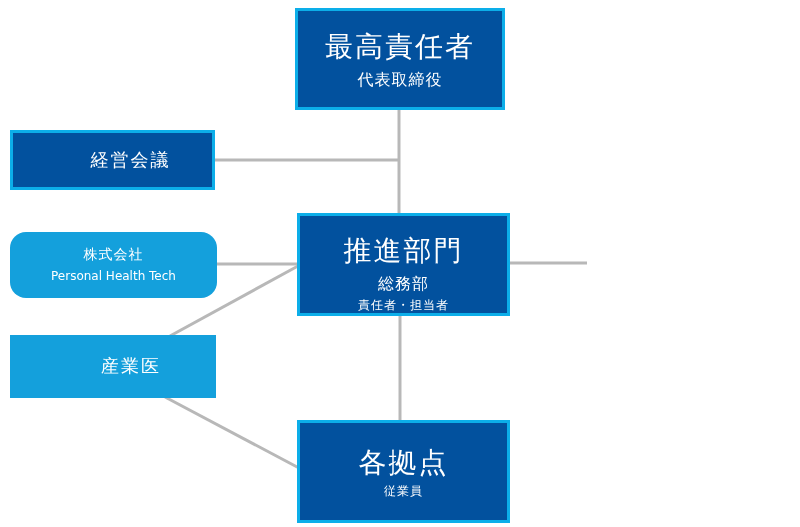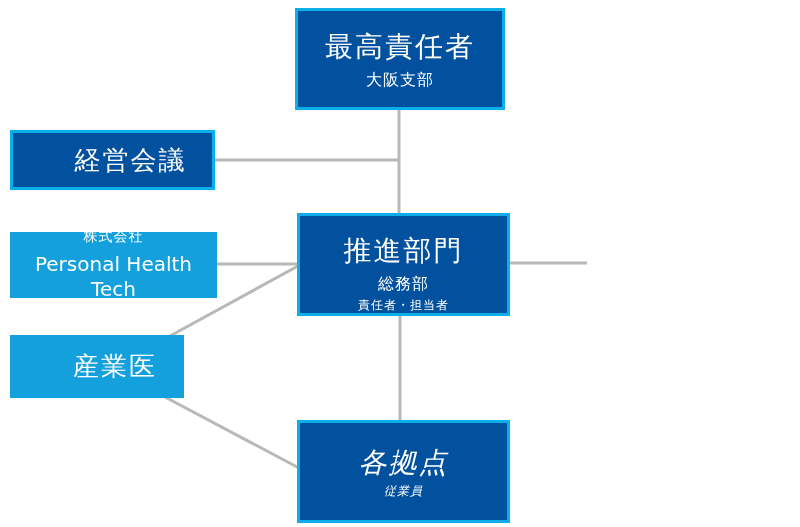--- a/index.html
+++ b/index.html
@@ -31,54 +31,54 @@
     line-height:1.25;
   }
   .node.dark{
     background:var(--dark-fill);
     border:3px solid var(--dark-border);
   }
   .node.light{
     background:var(--light-fill);
   }
   .title-lg{font-size:28px;letter-spacing:2px;}
-  .title-md{font-size:26px;letter-spacing:2px;margin-left:36px;}
+  .title-md{font-size:18px;letter-spacing:2px;margin-left:36px;}
   .sub{font-size:16px;margin-top:6px;letter-spacing:1px;}
   .sub2{font-size:12px;margin-top:4px;letter-spacing:1px;}
   .two-line{font-size:25px;line-height:1.55;letter-spacing:2px;}
   .company-jp{font-size:14px;letter-spacing:1px;}
-  .company-en{font-size:20px;margin-top:6px;}
+  .company-en{font-size:12px;margin-top:6px;}
 
   
   #node-top        {left:295px;top:8px;  width:210px;height:102px;}
   #node-meeting    {left:10px; top:130px;width:205px;height:60px;}
   #node-promotion  {left:297px;top:213px;width:213px;height:103px;justify-content:flex-end;}
-  #node-company    {left:10px; top:232px;width:207px;height:66px;}
-  #node-physician  {left:10px; top:335px;width:174px;height:63px;}
+  #node-company    {left:10px; top:232px;width:207px;height:66px;border-radius:16px;}
+  #node-physician  {left:10px; top:335px;width:206px;height:63px;}
   #node-kenpo      {left:586px;top:213px;width:209px;height:100px;}
-  #node-sites      {left:297px;top:420px;width:213px;height:103px;font-style:italic;}
+  #node-sites      {left:297px;top:420px;width:213px;height:103px;}
 </style>
 </head>
 <body>
 
 <div class="canvas">
 
   <svg class="connectors" viewBox="0 0 800 527" xmlns="http://www.w3.org/2000/svg">
     <line x1="399" y1="108" x2="399" y2="215"></line>
     <line x1="214" y1="160" x2="400" y2="160"></line>
     <line x1="216" y1="264" x2="298" y2="264"></line>
     <line x1="509" y1="263" x2="587" y2="263"></line>
     <line x1="400" y1="314" x2="400" y2="422"></line>
     <line x1="298" y1="266" x2="170" y2="336"></line>
     <line x1="165" y1="397" x2="299" y2="468"></line>
   </svg>
 
   <div class="node dark" id="node-top">
     <div class="title-lg">最高責任者</div>
-    <div class="sub">大阪支部</div>
+    <div class="sub">代表取締役</div>
   </div>
 
   <div class="node dark" id="node-meeting">
     <div class="title-md">経営会議</div>
   </div>
 
   <div class="node dark" id="node-promotion">
     <div class="title-lg">推進部門</div>
     <div class="sub">総務部</div>
     <div class="sub2">責任者・担当者</div>

